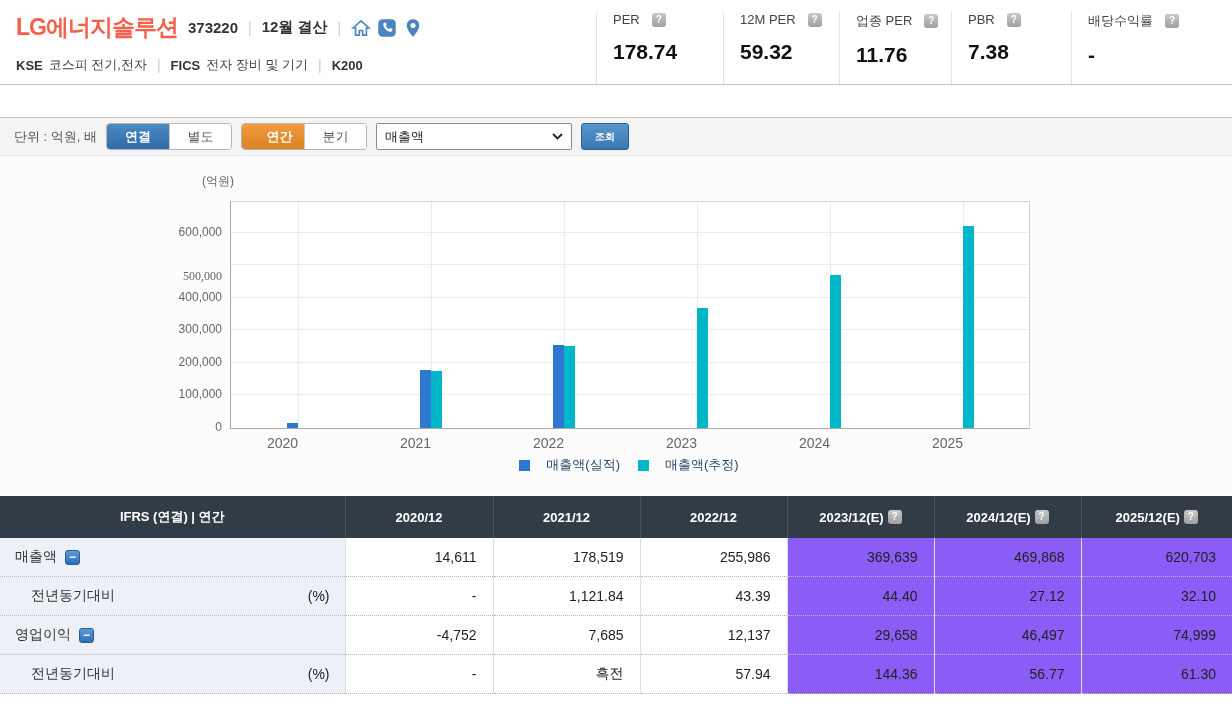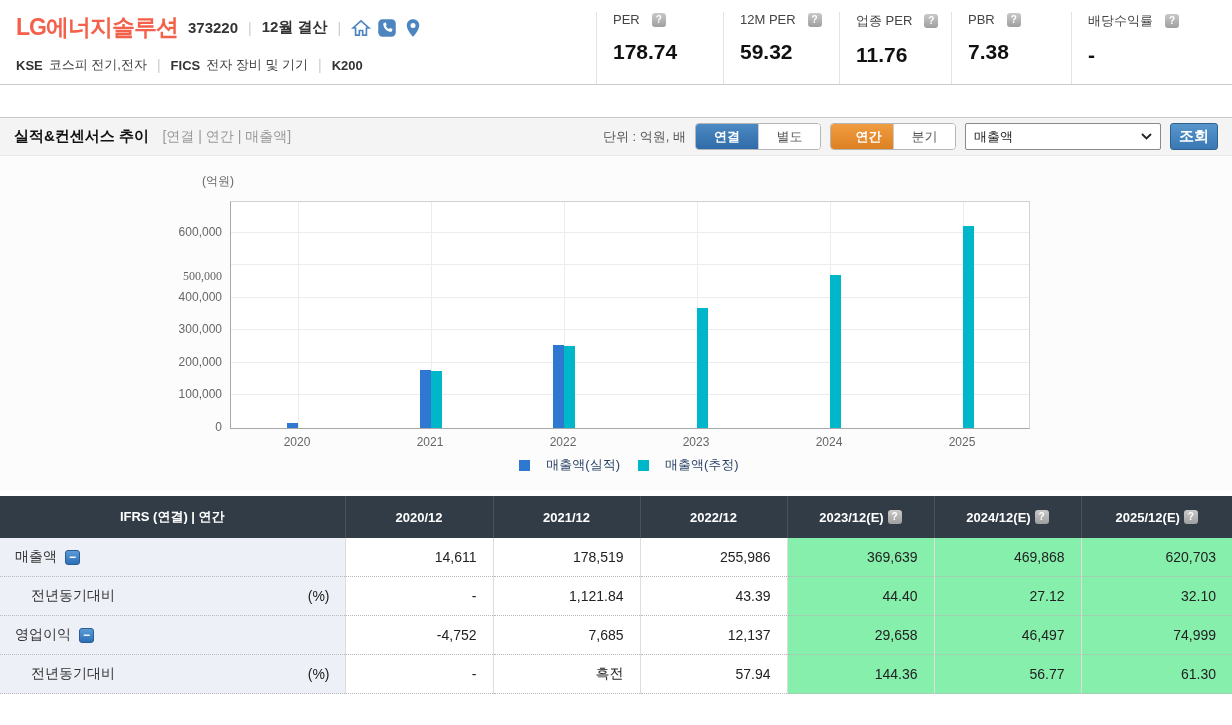--- a/index.html
+++ b/index.html
@@ -37,50 +37,50 @@
   .seg-btn{width:62px;height:25px;border:none;background:#fff;font-size:13px;color:#555;
            cursor:pointer;font-family:inherit;padding:0;}
   .seg-btn + .seg-btn{border-left:1px solid #ccc;}
   .seg-btn.active{color:#fff;font-weight:bold;}
   .seg-btn.active.blue{background:linear-gradient(#4d8ac3,#2e6ba8);}
   .seg-btn.active.orange{background:linear-gradient(#f09c41,#dd8122);padding-left:13px;}
   .selectbox{width:178px;height:25px;border:1px solid #8a8a8a;background:#fff;display:flex;
              align-items:center;justify-content:space-between;padding:0 8px;font-size:13px;
              border-radius:2px;cursor:pointer;box-sizing:content-box;}
   .search-btn{width:48px;height:27px;background:linear-gradient(#5795cc,#3a78b4);
-              border:1px solid #2e6190;border-radius:3px;color:#fff;font-size:15px;
+              border:1px solid #2e6190;border-radius:3px;color:#fff;font-size:10px;
               font-weight:bold;cursor:pointer;font-family:inherit;}
   
   .chart-section{position:relative;height:335px;background:#fcfcfc;}
   .chart-unit{position:absolute;left:202px;top:17px;font-size:12px;color:#666;}
   .plot{position:absolute;left:230px;top:45px;width:798px;height:226px;background:#fff;
         border:1px solid #d2d2d2;border-left:1px solid #a8a8a8;border-bottom:1px solid #a8a8a8;}
   .gridh{position:absolute;left:0;width:100%;height:1px;background:#ececec;}
   .gridv{position:absolute;top:0;height:100%;width:1px;background:#ececec;}
   .bar{position:absolute;bottom:0;width:11px;}
   .ylab{position:absolute;width:82px;text-align:right;font-size:12px;color:#666;left:140px;}
-  .xlab{position:absolute;width:60px;text-align:center;font-size:12px;color:#666;top:279px;}
+  .xlab{position:absolute;width:60px;font-size:14px;color:#666;top:279px;}
   .legend{position:absolute;left:230px;top:300px;width:798px;display:flex;
           justify-content:center;gap:18px;font-size:13px;color:#2c4468;}
   .leg-item{display:flex;align-items:center;gap:16px;}
   .leg-sq{width:11px;height:11px;display:inline-block;}
   
   table{border-collapse:collapse;table-layout:fixed;width:1232px;margin-top:5px;}
   thead th{background:#323c46;color:#fff;font-size:13px;font-weight:bold;height:40px;
            border-left:1px solid #47525c;}
   thead th:first-child{border-left:none;}
   .th-in{display:inline-flex;align-items:center;gap:4px;}
   tbody td{height:36px;border-bottom:1px dotted #b8b8b8;font-size:14px;}
   td.lbl{background:#eef0f8;}
   .lbl-in{display:flex;align-items:center;justify-content:space-between;
           padding-left:14px;padding-right:14px;}
   .lbl-main{display:flex;align-items:center;gap:8px;color:#333;}
   tr.indent .lbl-main{padding-left:16px;}
   td.val{text-align:right;padding-right:16px;border-left:1px solid #ddd;background:#fff;color:#222;}
-  td.val.est{background:#86efac;}
+  td.val.est{background:#8b5cf6;}
   .neg{color:#d21d1d;}
   .collapse-icon{width:15px;height:15px;background:linear-gradient(#5b9bd5,#2d6fb8);
                  border:1px solid #2a5d94;border-radius:3px;color:#fff;font-size:12px;
                  font-weight:bold;line-height:13px;text-align:center;display:inline-block;
                  cursor:pointer;box-sizing:border-box;}
 </style>
 </head>
 <body>
 
 <header class="top">
@@ -148,24 +148,20 @@
         <div class="m-label">
           <span>배당수익률</span>
           <span class="qbadge">?</span>
         </div>
         <div class="m-value">-</div>
       </div>
     </div>
 </header>
 
 <div class="toolbar">
-  <div class="tb-left">
-    <span class="tb-title">실적&amp;컨센서스 추이</span>
-    <span class="tb-sub">[연결 | 연간 | 매출액]</span>
-  </div>
   <div class="tb-right">
     <span class="unit">단위 : 억원, 배</span>
     <div class="seg" id="seg0">
         <button class="seg-btn active blue">연결</button>
         <button class="seg-btn">별도</button>
       </div>
     <div class="seg" id="seg1">
         <button class="seg-btn active orange">연간</button>
         <button class="seg-btn">분기</button>
       </div>

